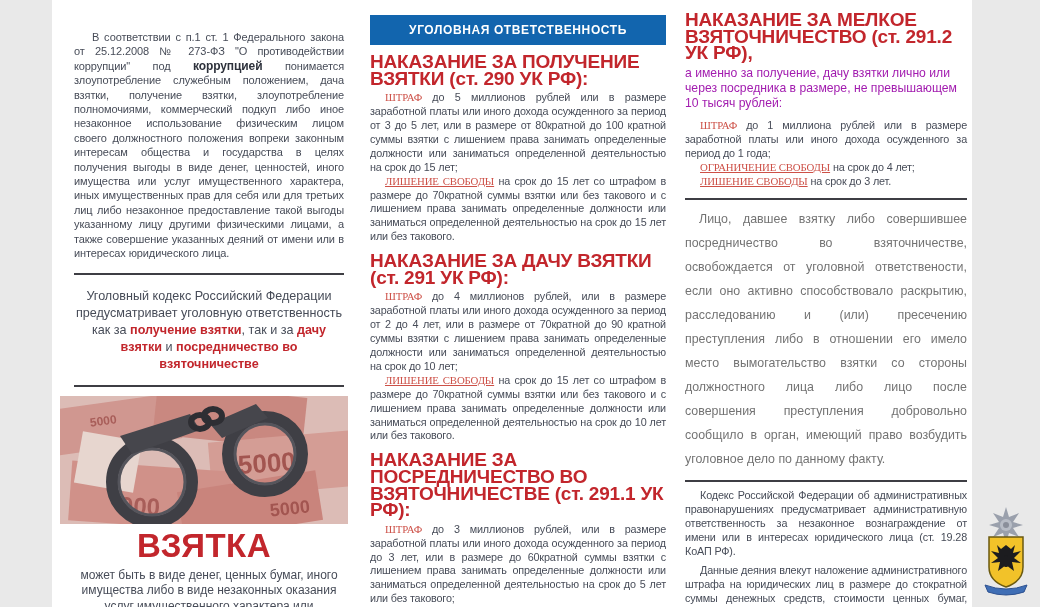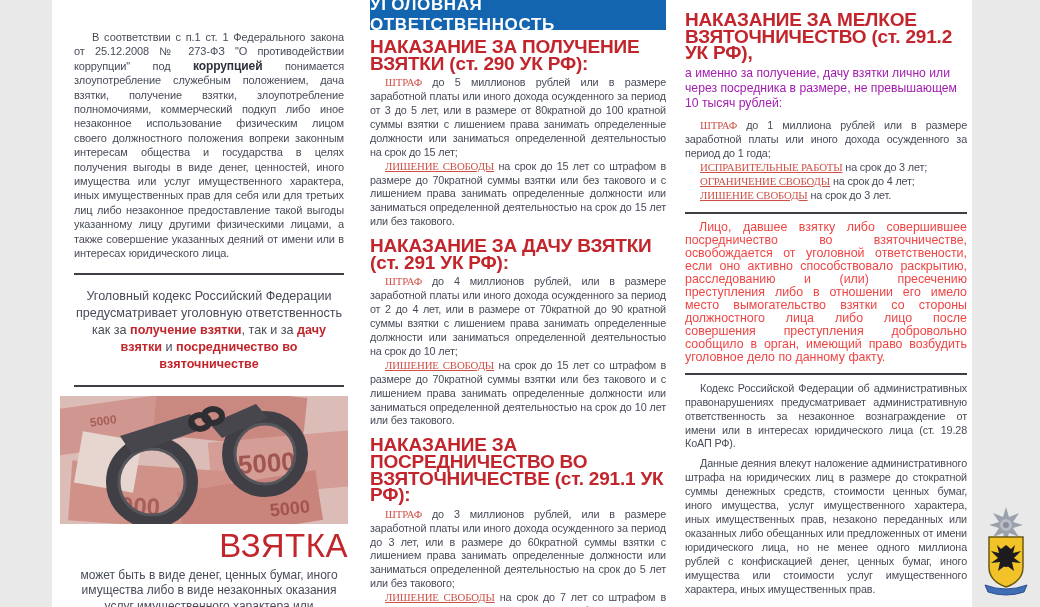--- a/index.html
+++ b/index.html
@@ -16,39 +16,39 @@
   .col-right{left:633px;width:282px;}
 
   .intro{margin:30px 9px 0 14px;width:270px;font-size:11px;line-height:14.4px;
          text-align:justify;text-indent:18px;color:#474c58;letter-spacing:-0.1px;}
   .intro b{color:#2e323c;font-size:12px;}
   .rule{margin:12px 0 0 14px;width:270px;height:2px;background:#3e3e44;}
   .code-note{margin:13px 0 0 14px;width:270px;text-align:center;font-size:12.6px;
              line-height:17px;color:#474c58;}
   .code-note .red{color:#c2262c;font-weight:bold;}
   .photo{display:block;margin-top:9px;width:288px;height:128px;}
-  .bribe-title{margin-top:3px;width:288px;text-align:right;font-size:33px;font-weight:normal;
+  .bribe-title{margin-top:3px;width:288px;text-align:center;font-size:33px;font-weight:bold;
                color:#c2262c;letter-spacing:0.5px;}
   .bribe-text{margin:3px 0 0 14px;width:270px;text-align:center;font-size:12px;
               line-height:15.6px;color:#474c58;}
 
-  .blue-header{height:30px;background:#1265ae;color:#ffffff;
+  .blue-header{margin-top:15px;height:30px;background:#1265ae;color:#ffffff;
                display:flex;align-items:center;justify-content:center;
-               font-size:17px;font-weight:bold;letter-spacing:0.6px;}
+               font-size:12px;font-weight:bold;letter-spacing:0.6px;}
   .sec-title{color:#c2262c;font-weight:bold;font-size:19px;line-height:16.6px;
              margin:9px 0 4px 0;letter-spacing:-0.2px;}
   .body-p{font-size:10.8px;line-height:13.9px;text-align:justify;text-indent:15px;
           color:#474c58;margin:0;letter-spacing:-0.15px;}
   .label-red{color:#cd5047;font-family:Liberation Serif, serif;}
   .label-red.u{text-decoration:underline;}
 
   .subtitle{color:#a21caf;font-size:12.2px;line-height:15.2px;margin:1px 0 8px 0;}
   .col-right .sec-title{margin-top:12px;}
   .rule-r{width:282px;height:2px;background:#3e3e44;margin:9px 0 7px 0;}
-  .release{color:#ef4444;font-size:12.4px;line-height:13px;text-align:justify;
+  .release{color:#737373;font-size:12.4px;line-height:24px;text-align:justify;
            text-indent:14px;margin:0;}
   .admin{margin-top:6px;}
 
   .emblem{position:absolute;left:981px;top:505px;width:50px;height:96px;}
 </style>
 </head>
 <body>
 
 <div class="paper">
 
@@ -111,21 +111,20 @@
     <div class="sec-title">НАКАЗАНИЕ ЗА ПОСРЕДНИЧЕСТВО ВО ВЗЯТОЧНИЧЕСТВЕ (ст. 291.1 УК РФ):</div>
     <p class="body-p"><span class="label-red">ШТРАФ</span><span> до 3 миллионов рублей, или в размере заработной платы или иного дохода осужденного за период до 3 лет, или в размере до 60кратной суммы взятки с лишением права занимать определенные должности или заниматься определенной деятельностью на срок до 5 лет или без такового;</span></p>
     <p class="body-p"><span class="label-red u">ЛИШЕНИЕ СВОБОДЫ</span><span> на срок до 7 лет со штрафом в размере до 30кратной суммы взятки или без такового и с лишением права занимать определенные должности или заниматься определенной деятельностью на срок до 5 лет или без такового.</span></p>
   </div>
 
   <div class="col col-right">
     <div class="sec-title">НАКАЗАНИЕ ЗА МЕЛКОЕ ВЗЯТОЧНИЧЕСТВО (ст. 291.2 УК РФ),</div>
     <div class="subtitle">а именно за получение, дачу взятки лично или через посредника в размере, не превышающем 10 тысяч рублей:</div>
 
     <p class="body-p"><span class="label-red">ШТРАФ</span><span> до 1 миллиона рублей или в размере заработной платы или иного дохода осужденного за период до 1 года;</span></p>
-    <p class="body-p"><span class="label-red u">ИСПРАВИТЕЛЬНЫЕ РАБОТЫ</span><span> на срок до 3 лет;</span></p>
     <p class="body-p"><span class="label-red u">ОГРАНИЧЕНИЕ СВОБОДЫ</span><span> на срок до 4 лет;</span></p>
     <p class="body-p"><span class="label-red u">ЛИШЕНИЕ СВОБОДЫ</span><span> на срок до 3 лет.</span></p>
 
     <div class="rule-r"></div>
     <p class="release">Лицо, давшее взятку либо совершившее посредничество во взяточничестве, освобождается от уголовной ответствености, если оно активно способствовало раскрытию, расследованию и (или) пресечению преступления либо в отношении его имело место вымогательство взятки со стороны должностного лица либо лицо после совершения преступления добровольно сообщило в орган, имеющий право возбудить уголовное дело по данному факту.</p>
     <div class="rule-r"></div>
 
     <p class="body-p admin">Кодекс Российской Федерации об административных правонарушениях предусматривает административную ответственность за незаконное вознаграждение от имени или в интересах юридического лица (ст. 19.28 КоАП РФ).</p>
     <p class="body-p admin">Данные деяния влекут наложение административного штрафа на юридических лиц в размере до стократной суммы денежных средств, стоимости ценных бумаг, иного имущества, услуг имущественного характера, иных имущественных прав, незаконо переданных или оказанных либо обещанных или предложенных от имени юридического лица, но не менее одного миллиона рублей с конфискацией денег, ценных бумаг, иного имущества или стоимости услуг имущественного характера, иных имущественных прав.</p>
   </div>

